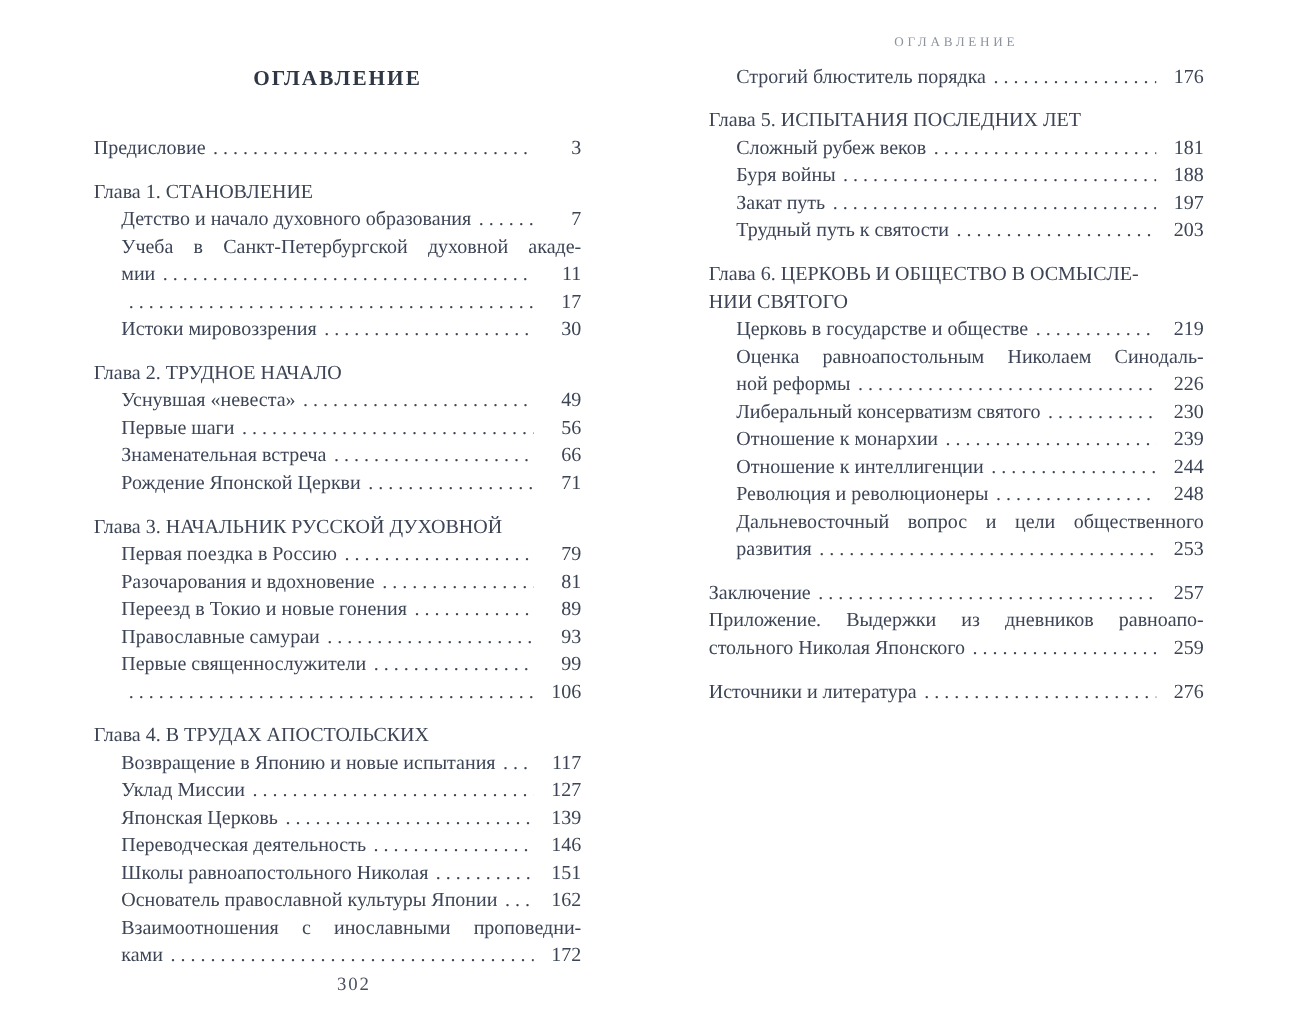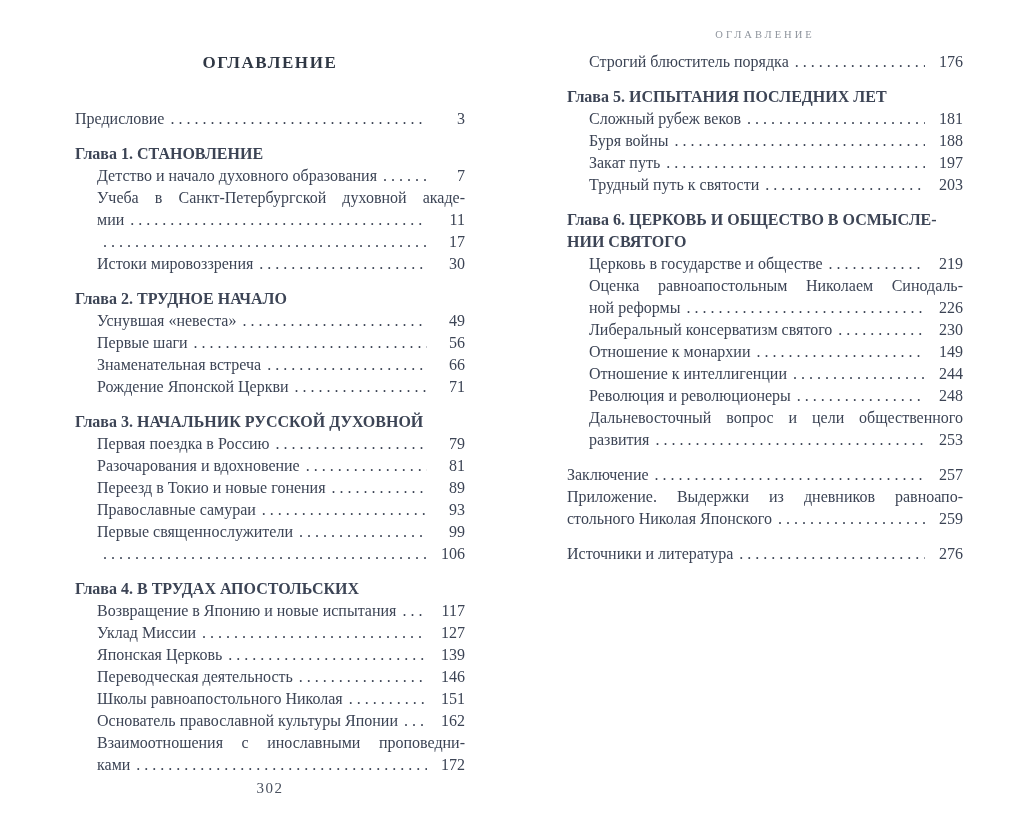--- a/index.html
+++ b/index.html
@@ -16,33 +16,33 @@
     text-align:center;font-weight:bold;font-size:17px;
     letter-spacing:1.6px;color:#2f3744;line-height:22px;
   }
   .running-header{
     text-align:center;font-size:10.5px;letter-spacing:3px;
     color:#8d939c;line-height:14px;
   }
   #pageL .blocks{margin-top:34px;}
   #pageR .blocks{margin-top:9px;}
   .block + .block{margin-top:13px;}
-  .hline{white-space:nowrap;font-weight:bold;}
+  .hline{white-space:nowrap;}
   .entry.indent{padding-left:22px;}
   .row{display:flex;align-items:flex-end;}
   .lbl{white-space:nowrap;}
   .dots{flex:1;overflow:hidden;white-space:nowrap;margin-left:6px;margin-right:2px;color:#3c4455;}
   .dots::after{
     content:"........................................................................................................................";
     letter-spacing:4px;
   }
   .num{min-width:32px;text-align:right;white-space:nowrap;padding-left:4px;}
   .justline{text-align:justify;text-align-last:justify;}
   .folio{
-    position:absolute;left:75px;width:390px;top:780px;
+    position:absolute;left:88px;width:390px;top:780px;
     text-align:center;font-size:15px;letter-spacing:1.5px;color:#49505e;
   }
 </style>
 </head>
 <body>
 
 <div class="stage">
 
   <div class="page" id="pageL">
     <div class="toc-title">ОГЛАВЛЕНИЕ</div>
@@ -283,21 +283,21 @@
             <div class="row">
               <span class="lbl">Либеральный консерватизм святого</span>
               <span class="dots"></span>
               <span class="num">230</span>
             </div>
           </div>
           <div class="entry indent">
             <div class="row">
               <span class="lbl">Отношение к монархии</span>
               <span class="dots"></span>
-              <span class="num">149</span>
+              <span class="num">239</span>
             </div>
           </div>
           <div class="entry indent">
             <div class="row">
               <span class="lbl">Отношение к интеллигенции</span>
               <span class="dots"></span>
               <span class="num">244</span>
             </div>
           </div>
           <div class="entry indent">

